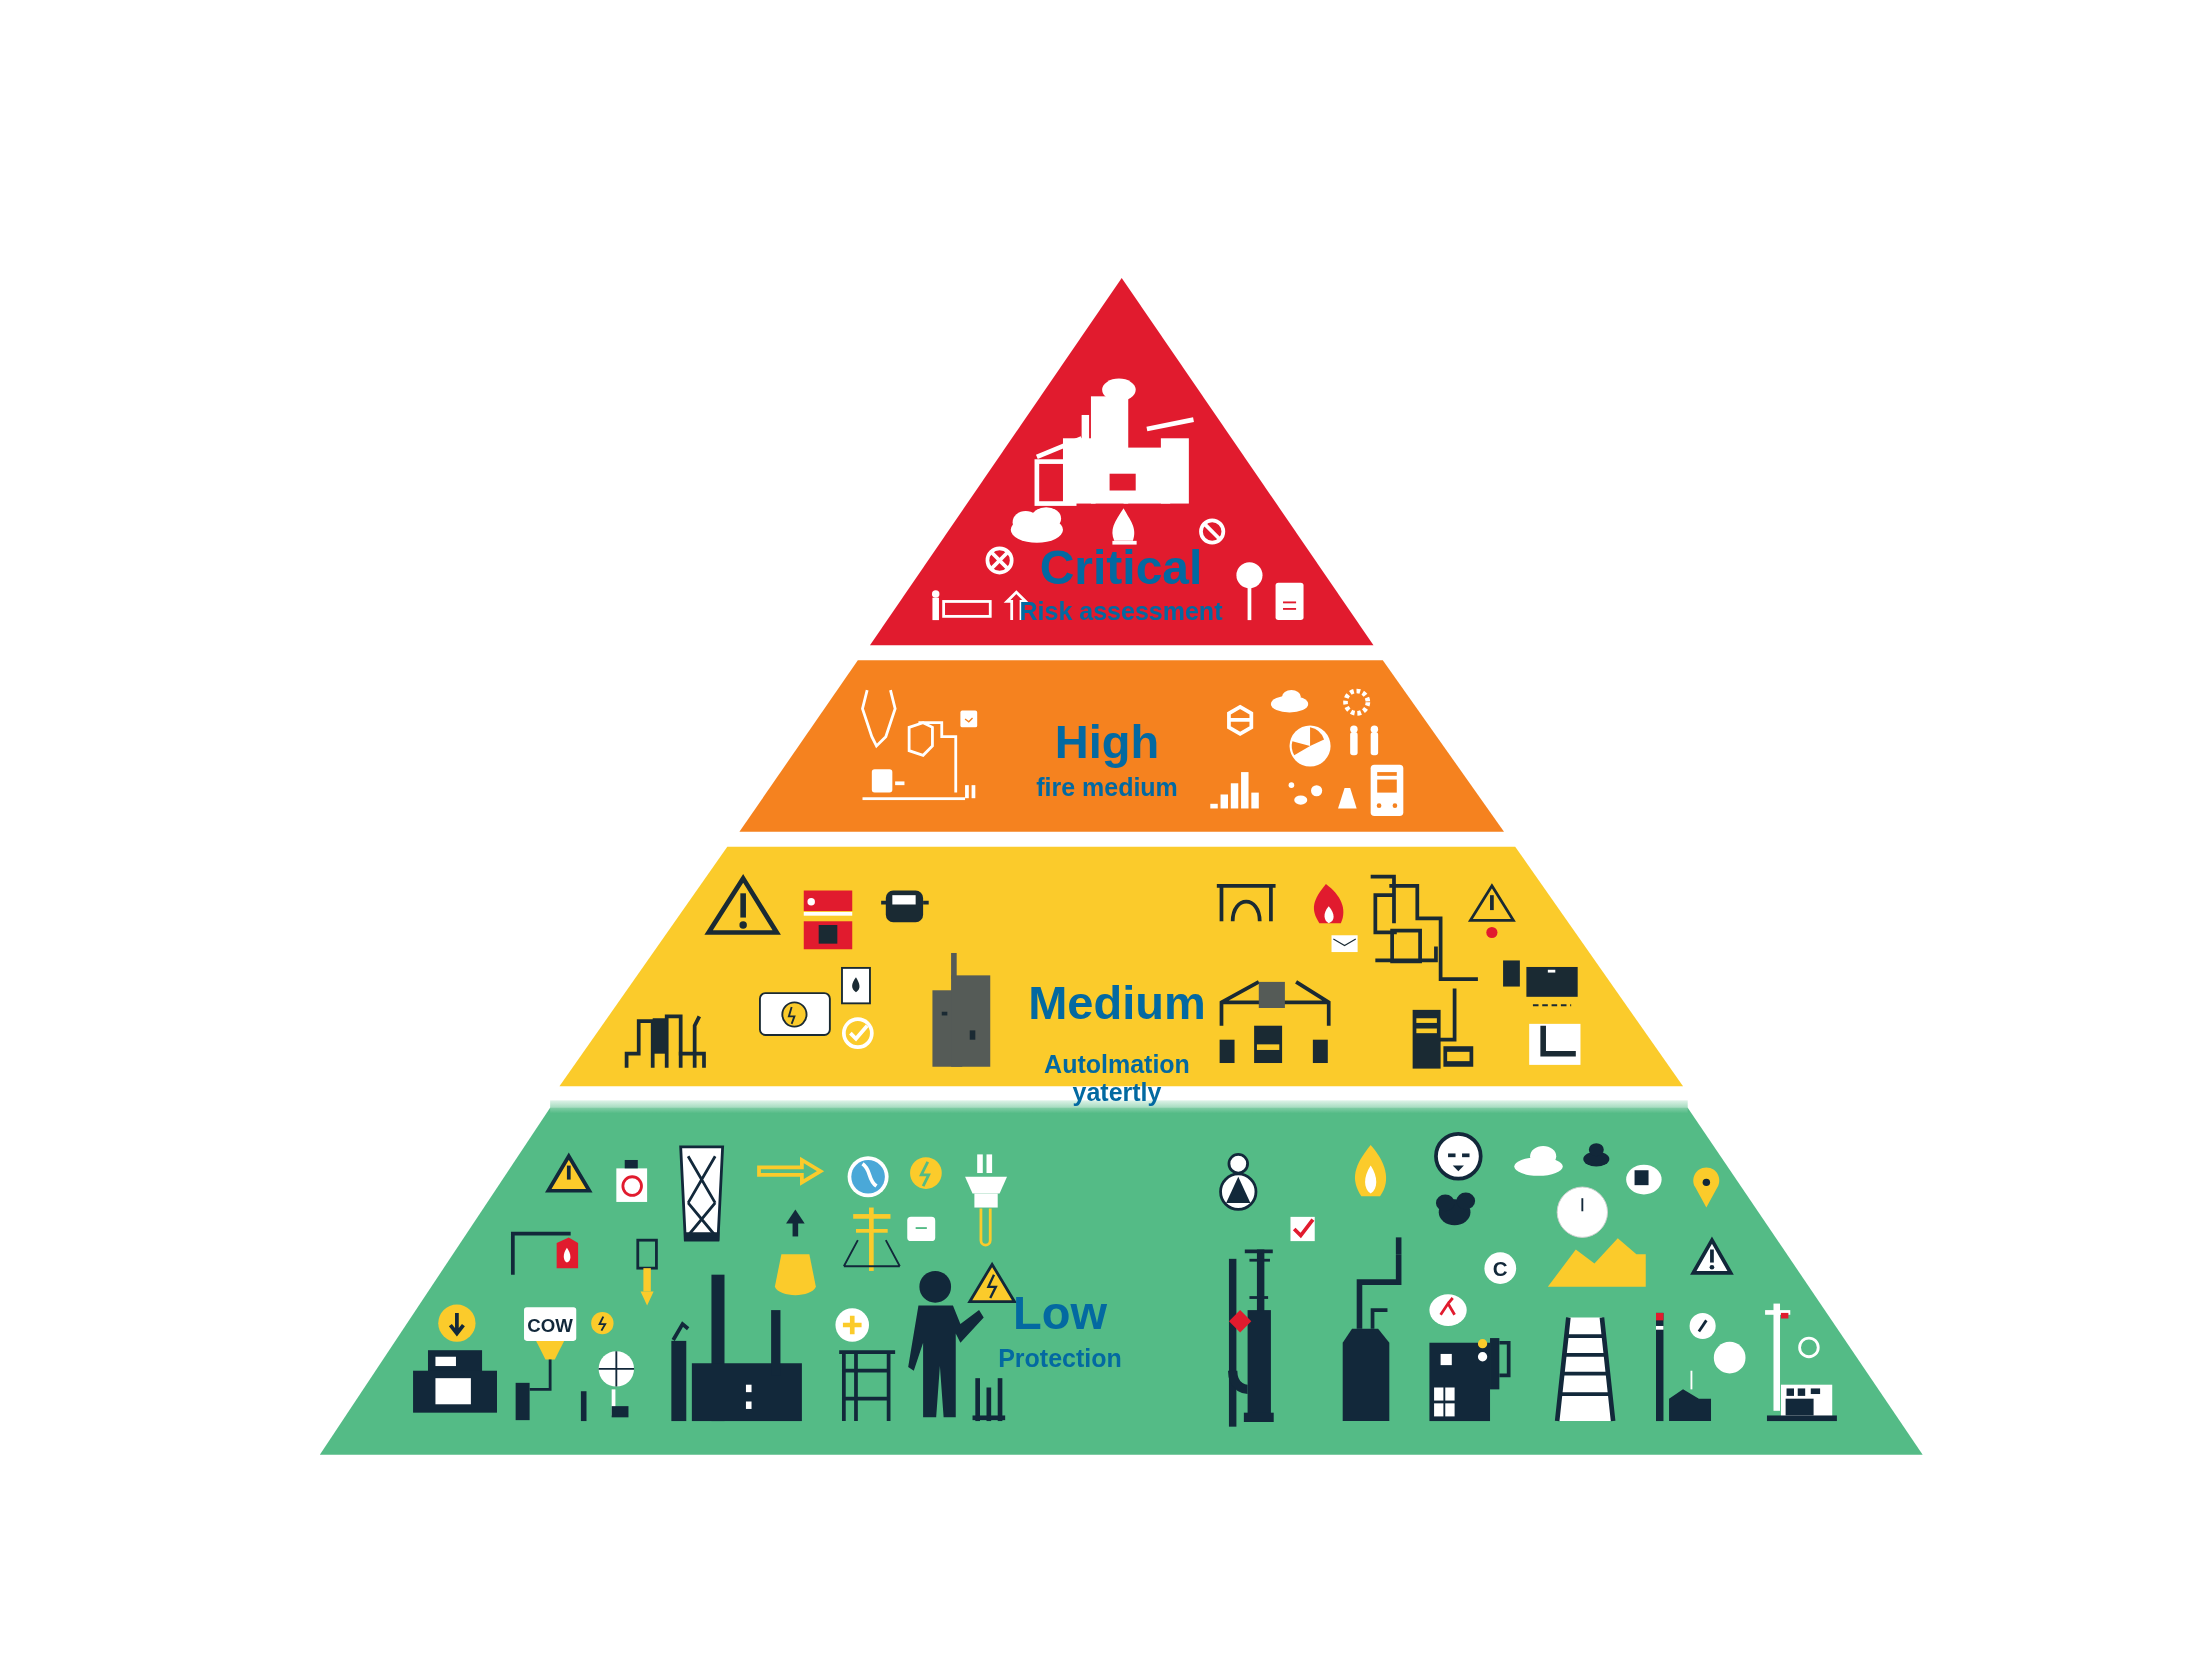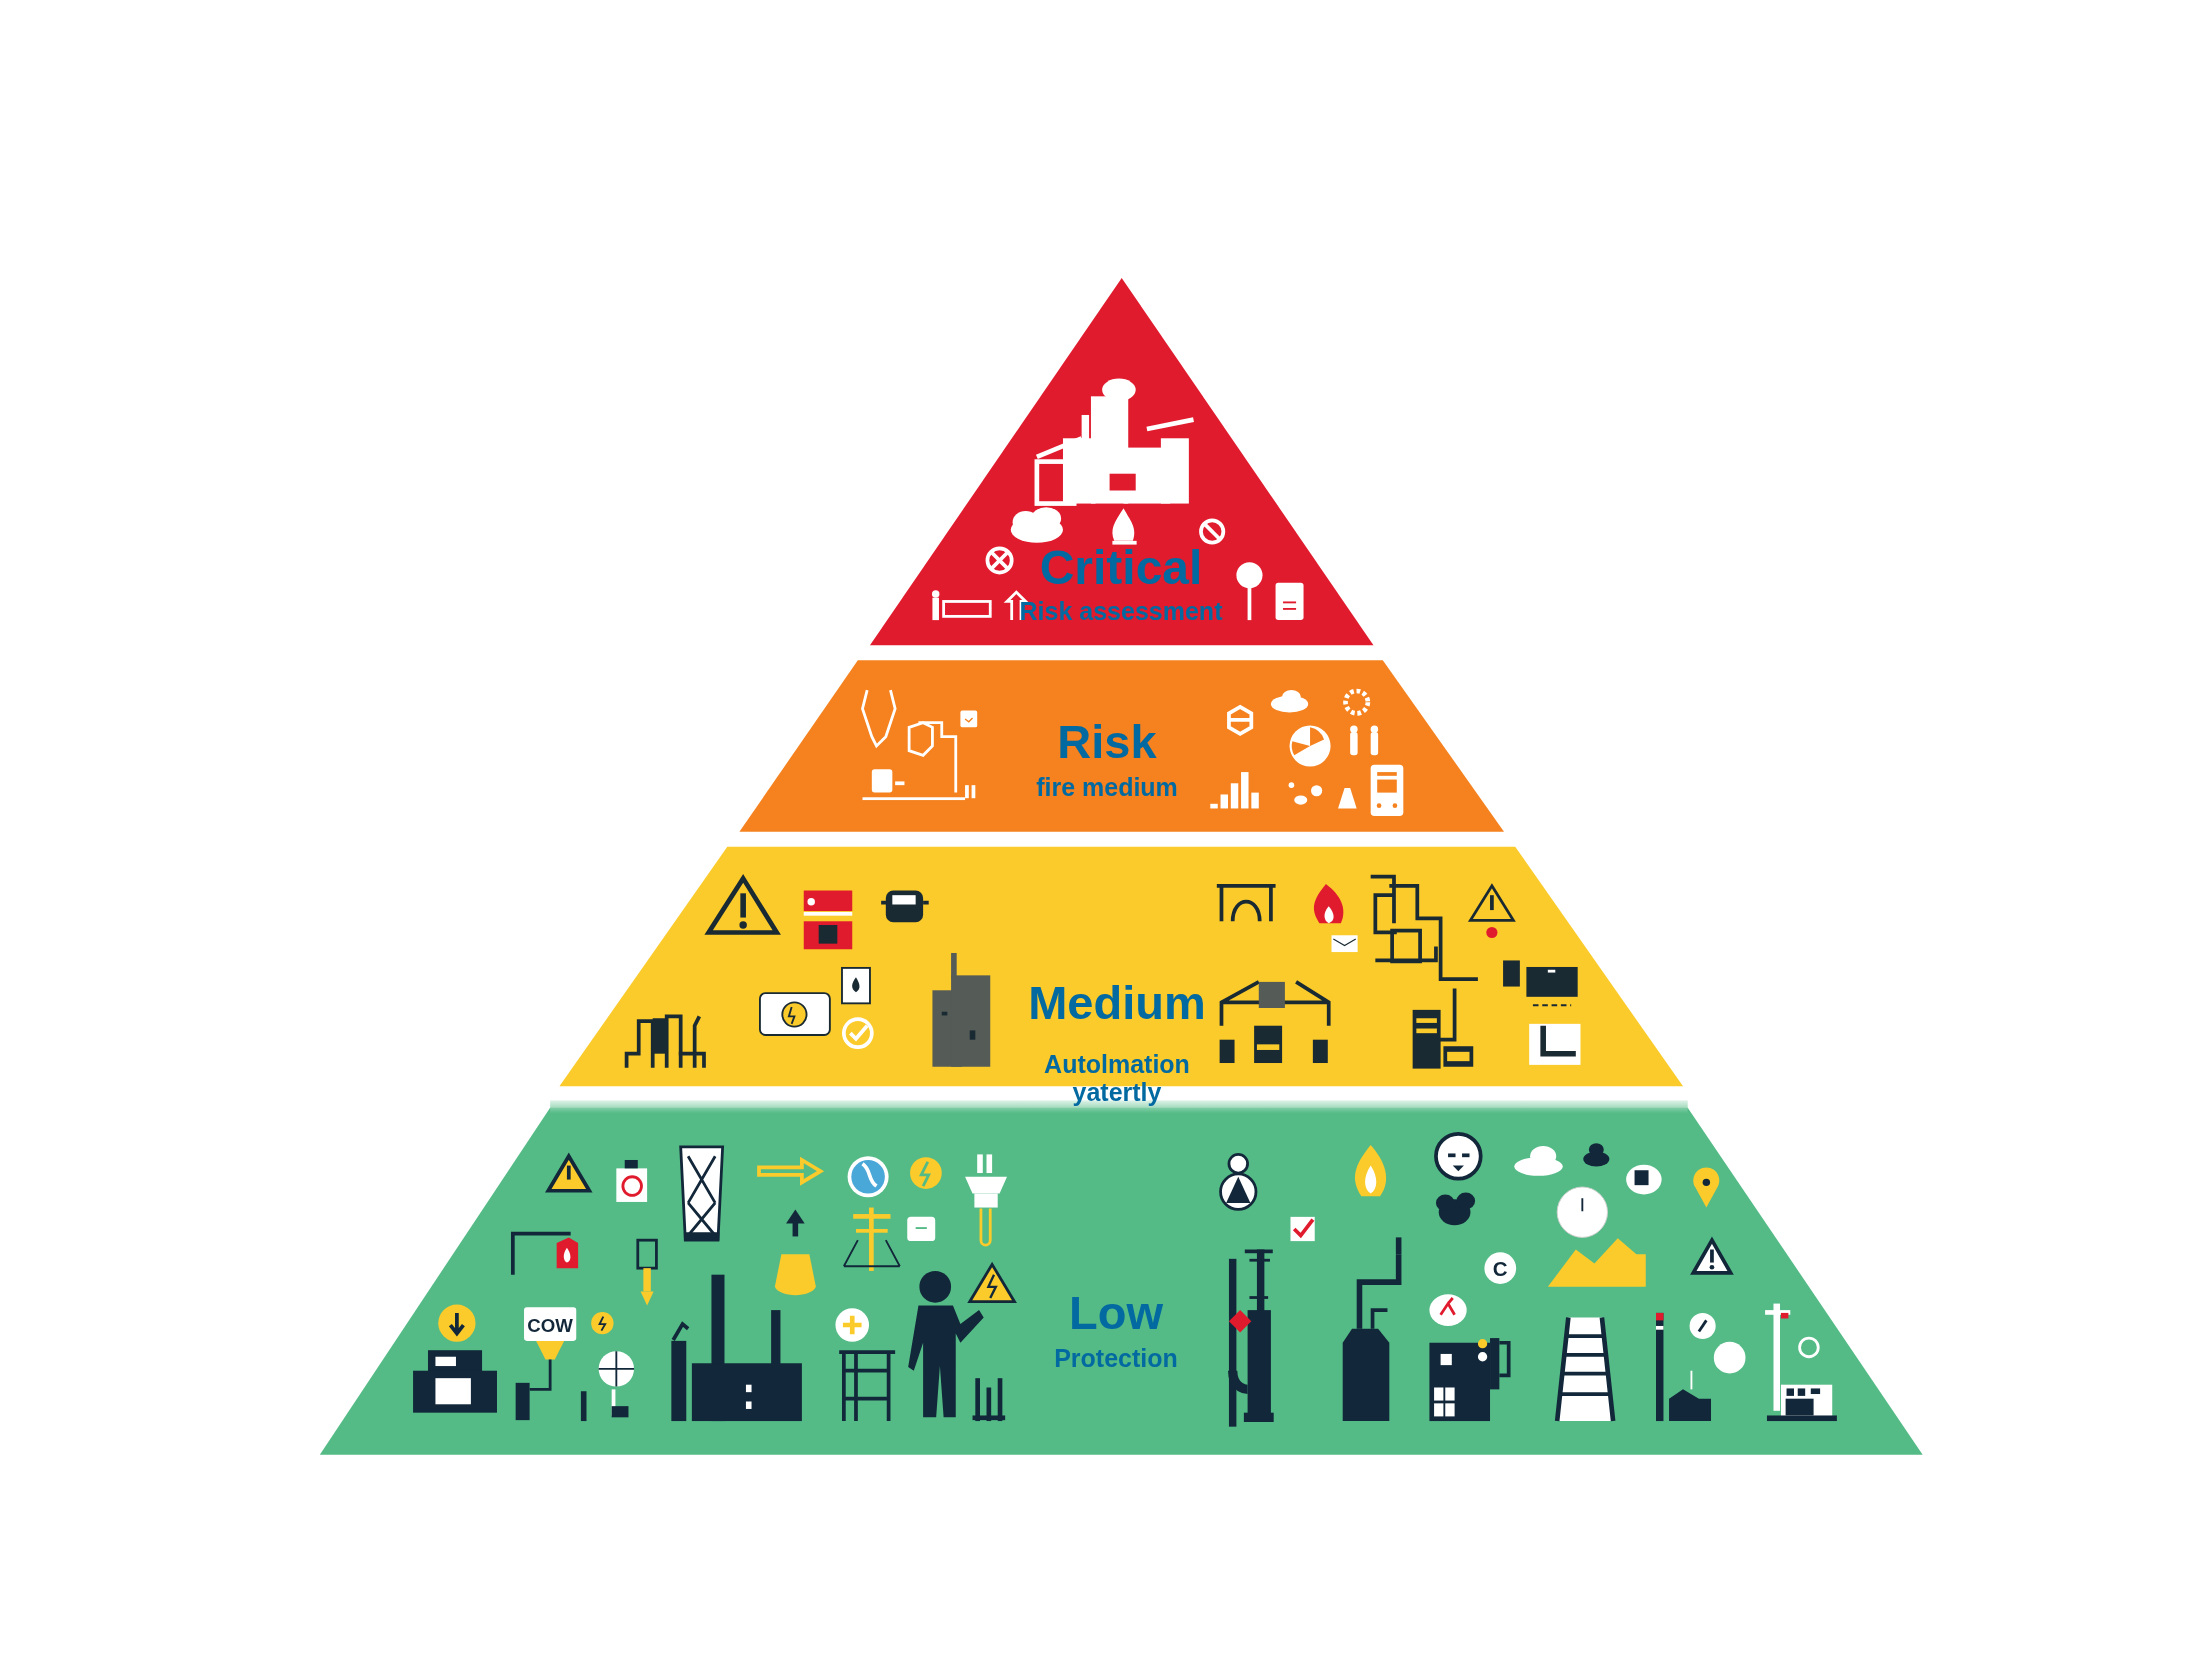--- a/index.html
+++ b/index.html
@@ -482,27 +482,27 @@
     </g>
   </g>
 </svg>
 
 <div class="tier-label" style="left:1121px; top:544px;">
   <div class="tier-title critical-title">Critical</div>
   <div class="tier-sub" style="margin-top:5.6px;">Risk assessment</div>
 </div>
 
 <div class="tier-label" style="left:1107px; top:718px;">
-  <div class="tier-title">Risk</div>
+  <div class="tier-title">High</div>
   <div class="tier-sub" style="margin-top:9.3px; font-weight:bold;">fire medium</div>
 </div>
 
 <div class="tier-label" style="left:1117px; top:979px;">
   <div class="tier-title">Medium</div>
   <div class="tier-sub" style="margin-top:25px;">Autolmation</div>
   <div class="tier-sub">yatertly</div>
 </div>
 
-<div class="tier-label" style="left:1116px; top:1289px;">
+<div class="tier-label" style="left:1060px; top:1289px;">
   <div class="tier-title">Low</div>
   <div class="tier-sub" style="margin-top:9px;">Protection</div>
 </div>
 
 
 </body></html>

